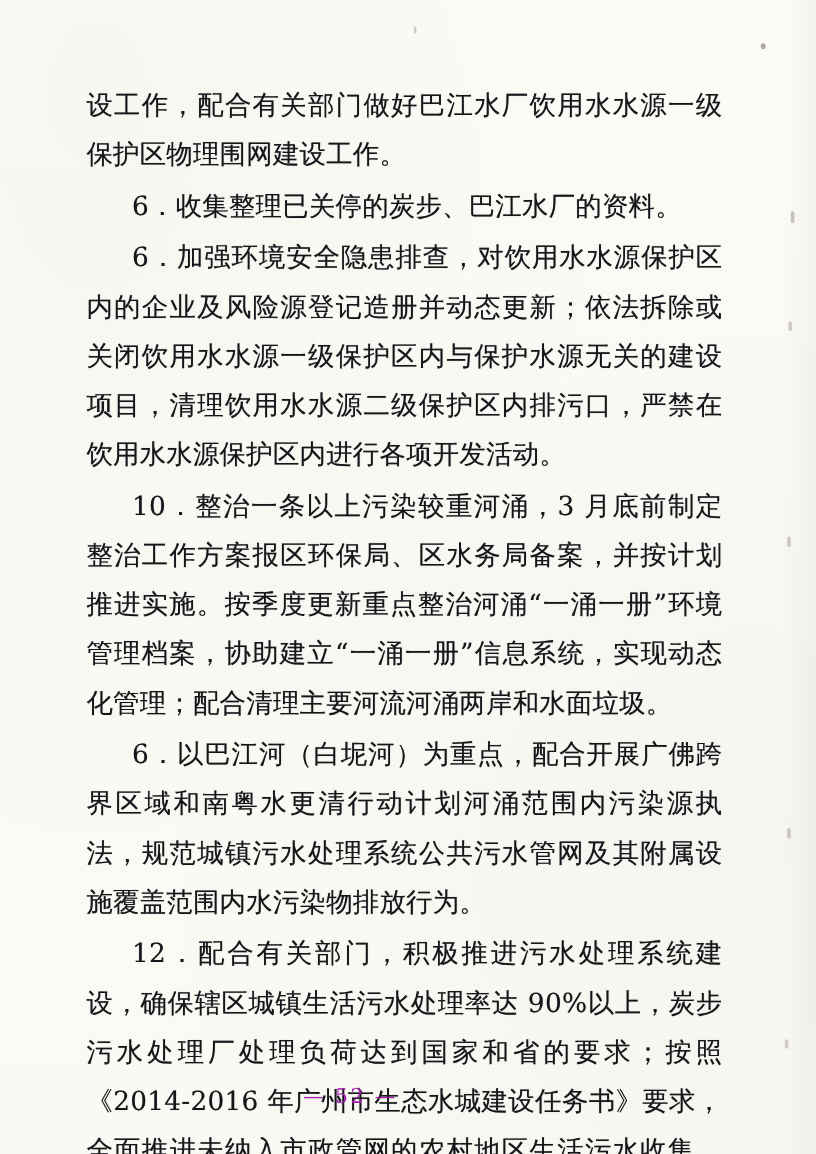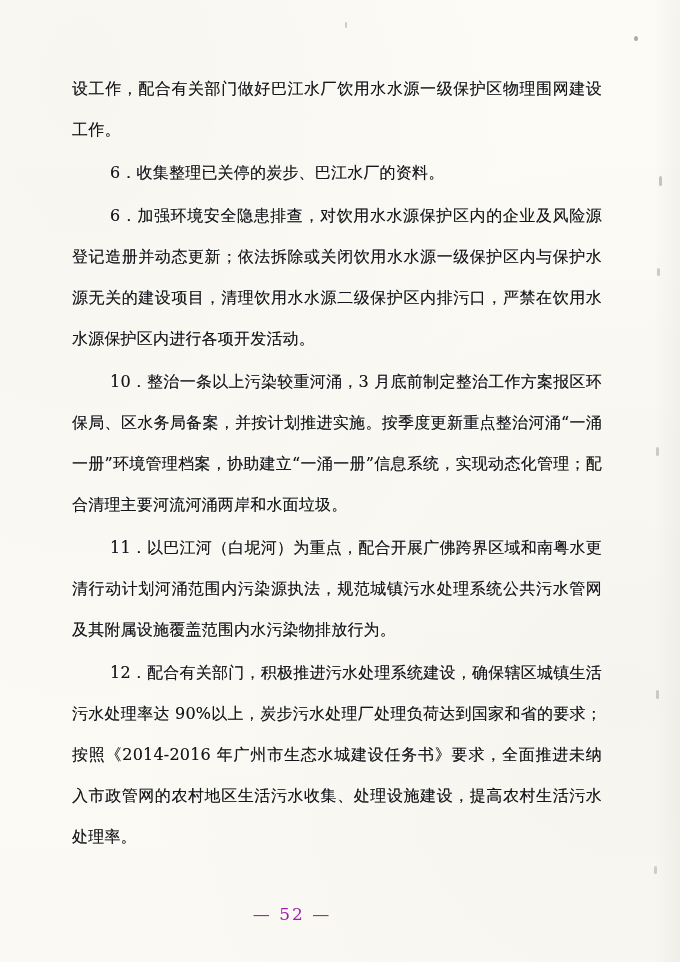--- a/index.html
+++ b/index.html
@@ -29,21 +29,21 @@
     padding: 0;
   }
   .content {
     position: absolute;
     left: 72px;
     top: 68px;
     width: 530px;
   }
   p.para {
     margin: 0 0 2px 0;
-    font-size: 16px;
+    font-size: 22px;
     line-height: 41px;
     color: #14161a;
     text-align: justify;
     text-justify: inter-ideograph;
     letter-spacing: 0.2px;
     font-weight: 500;
     text-shadow: 0 0 0.6px rgba(20,22,26,0.5);
   }
   p.indent {
     text-indent: 38px;
@@ -90,21 +90,21 @@
 
 <div class="paper"></div>
 
 <div class="page">
 
   <div class="content">
     <p class="para">设工作，配合有关部门做好巴江水厂饮用水水源一级保护区物理围网建设工作。</p>
     <p class="para indent">6．收集整理已关停的炭步、巴江水厂的资料。</p>
     <p class="para indent">6．加强环境安全隐患排查，对饮用水水源保护区内的企业及风险源登记造册并动态更新；依法拆除或关闭饮用水水源一级保护区内与保护水源无关的建设项目，清理饮用水水源二级保护区内排污口，严禁在饮用水水源保护区内进行各项开发活动。</p>
     <p class="para indent">10．整治一条以上污染较重河涌，3 月底前制定整治工作方案报区环保局、区水务局备案，并按计划推进实施。按季度更新重点整治河涌“一涌一册”环境管理档案，协助建立“一涌一册”信息系统，实现动态化管理；配合清理主要河流河涌两岸和水面垃圾。</p>
-    <p class="para indent">11．以巴江河（白坭河）为重点，配合开展广佛跨界区域和南粤水更清行动计划河涌范围内污染源执法，规范城镇污水处理系统公共污水管网及其附属设施覆盖范围内水污染物排放行为。</p>
+    <p class="para indent">6．以巴江河（白坭河）为重点，配合开展广佛跨界区域和南粤水更清行动计划河涌范围内污染源执法，规范城镇污水处理系统公共污水管网及其附属设施覆盖范围内水污染物排放行为。</p>
     <p class="para indent">12．配合有关部门，积极推进污水处理系统建设，确保辖区城镇生活污水处理率达 90%以上，炭步污水处理厂处理负荷达到国家和省的要求；按照《2014-2016 年广州市生态水城建设任务书》要求，全面推进未纳入市政管网的农村地区生活污水收集、处理设施建设，提高农村生活污水处理率。</p>
 
   </div>
 
   <div class="folio">
     <span class="fwrap">— 52 —</span>
   </div>
 
   <span class="mark m7"></span>
   <span class="mark m1"></span>

